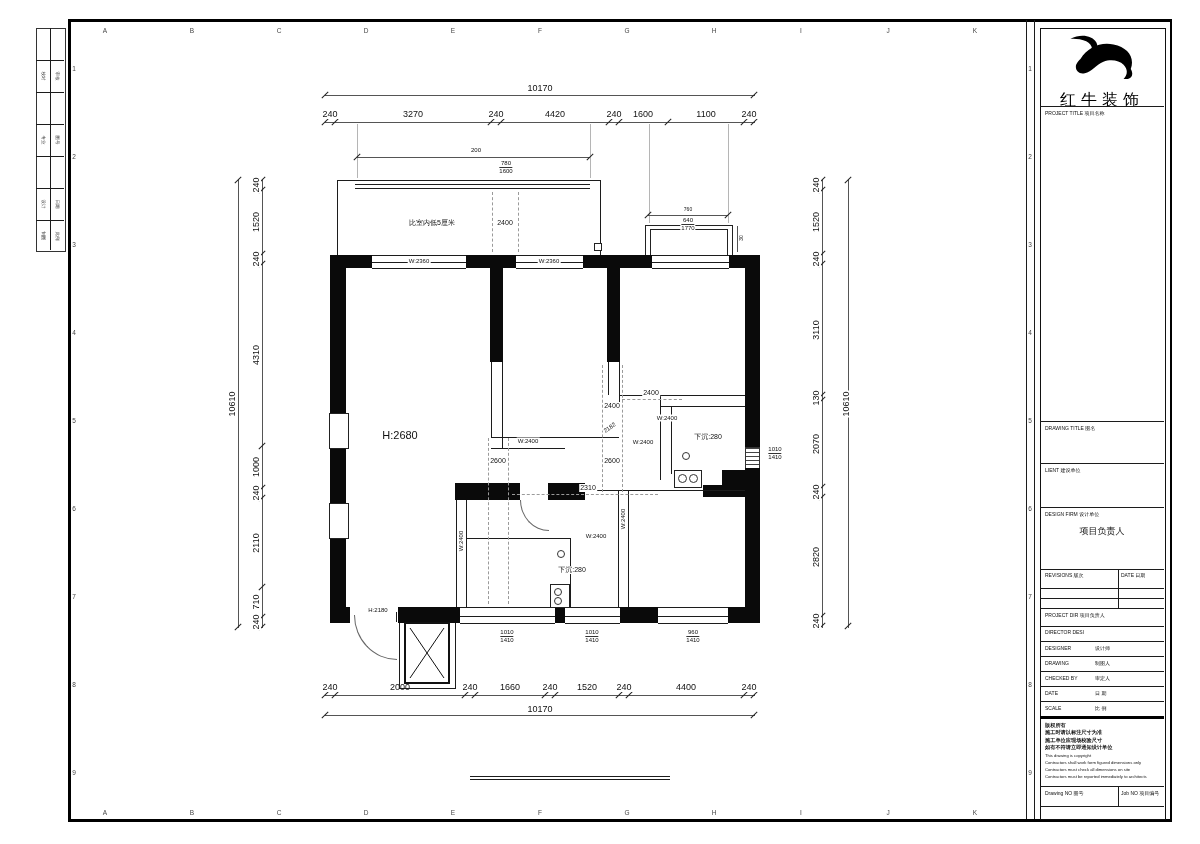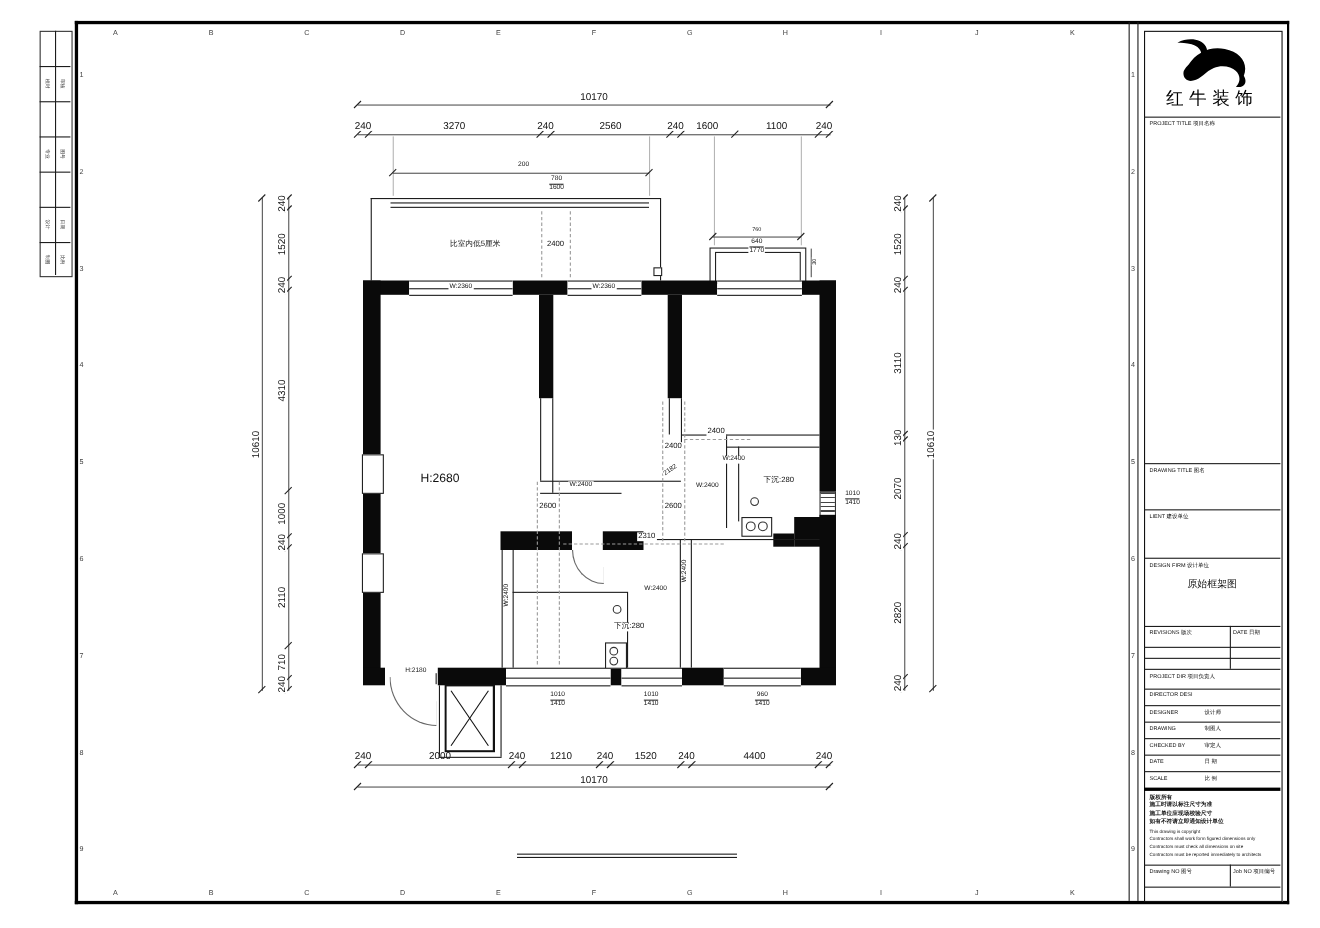--- a/index.html
+++ b/index.html
@@ -126,21 +126,21 @@
     <i class="tk" style="left:501px;top:122px"></i>
     <i class="tk" style="left:609px;top:122px"></i>
     <i class="tk" style="left:619px;top:122px"></i>
     <i class="tk" style="left:668px;top:122px"></i>
     <i class="tk" style="left:744px;top:122px"></i>
     <i class="tk" style="left:754px;top:122px"></i>
   <span class="d" style="left:540px;top:88px">10170</span>
   <span class="d" style="left:330px;top:114px">240</span>
   <span class="d" style="left:413px;top:114px">3270</span>
   <span class="d" style="left:496px;top:114px">240</span>
-  <span class="d" style="left:555px;top:114px">2560</span>
+  <span class="d" style="left:555px;top:114px">4420</span>
   <span class="d" style="left:614px;top:114px">240</span>
   <span class="d" style="left:643px;top:114px">1600</span>
   <span class="d" style="left:706px;top:114px">1100</span>
   <span class="d" style="left:749px;top:114px">240</span>
 
   <div class="hl dl" style="left:325px;top:695px;width:430px"></div>
   <div class="hl dl" style="left:325px;top:715px;width:430px"></div>
   <i class="tk" style="left:325px;top:715px"></i>
     <i class="tk" style="left:754px;top:715px"></i>
   <i class="tk" style="left:325px;top:695px"></i>
@@ -149,21 +149,21 @@
     <i class="tk" style="left:475px;top:695px"></i>
     <i class="tk" style="left:545px;top:695px"></i>
     <i class="tk" style="left:555px;top:695px"></i>
     <i class="tk" style="left:619px;top:695px"></i>
     <i class="tk" style="left:629px;top:695px"></i>
     <i class="tk" style="left:744px;top:695px"></i>
     <i class="tk" style="left:754px;top:695px"></i>
   <span class="d" style="left:330px;top:687px">240</span>
   <span class="d" style="left:400px;top:687px">2000</span>
   <span class="d" style="left:470px;top:687px">240</span>
-  <span class="d" style="left:510px;top:687px">1210</span>
+  <span class="d" style="left:510px;top:687px">1660</span>
   <span class="d" style="left:550px;top:687px">240</span>
   <span class="d" style="left:587px;top:687px">1520</span>
   <span class="d" style="left:624px;top:687px">240</span>
   <span class="d" style="left:686px;top:687px">4400</span>
   <span class="d" style="left:749px;top:687px">240</span>
   <span class="d" style="left:540px;top:709px">10170</span>
 
   <div class="vl dl" style="left:262px;top:180px;height:448px"></div>
   <div class="vl dl" style="left:238px;top:180px;height:448px"></div>
   <i class="tk" style="left:238px;top:180px"></i>
@@ -378,30 +378,30 @@
   <div class="circ" style="left:557px;top:550px;width:6px;height:6px"></div>
 
   <div class="hl" style="left:470px;top:776px;width:200px"></div>
   <div class="hl" style="left:470px;top:779px;width:200px"></div>
 
   <div class="tbox" style="left:1040px;top:28px;width:124px;height:790px"></div>
   <svg class="a" style="left:1058px;top:33px" width="88" height="46" viewBox="0 0 120 64">
     <path d="M16,8 C30,1 46,3 52,13 C56,20 52,29 44,31 C49,23 46,13 34,10 C27,8 21,8 16,8 Z" fill="#000"></path>
     <path d="M30,36 C40,20 58,12 76,16 C96,20 106,34 100,50 C106,60 98,66 90,64 C96,58 96,50 90,44 C84,38 72,36 62,40 C52,44 46,54 36,56 C28,58 22,52 24,44 C26,40 28,38 30,36 Z" fill="#000"></path>
   </svg>
-  <div class="company" style="left:1102px;top:90px">红牛装饰</div>
+  <div class="company" style="left:1102px;top:100px">红牛装饰</div>
   <div class="hl" style="left:1040px;top:106px;width:124px"></div>
   <span class="tb" style="left:1045px;top:110px">PROJECT TITLE  项目名称</span>
   <div class="hl" style="left:1040px;top:421px;width:124px"></div>
   <span class="tb" style="left:1045px;top:425px">DRAWING TITLE  图名</span>
   <div class="hl" style="left:1040px;top:463px;width:124px"></div>
   <span class="tb" style="left:1045px;top:467px">LIENT  建设单位</span>
   <div class="hl" style="left:1040px;top:507px;width:124px"></div>
   <span class="tb" style="left:1045px;top:511px">DESIGN FIRM  设计单位</span>
-  <div class="firm" style="left:1102px;top:531px">原始框架图</div>
+  <div class="firm" style="left:1102px;top:531px">项目负责人</div>
   <div class="hl" style="left:1040px;top:569px;width:124px"></div>
   <span class="tb" style="left:1045px;top:572px">REVISIONS  版次</span>
   <span class="tb" style="left:1121px;top:572px">DATE  日期</span>
   <div class="vl" style="left:1118px;top:569px;height:39px"></div>
   <div class="hl" style="left:1040px;top:588px;width:124px"></div>
   <div class="hl" style="left:1040px;top:598px;width:124px"></div>
   <div class="hl" style="left:1040px;top:608px;width:124px"></div>
   <span class="tb" style="left:1045px;top:612px">PROJECT DIR  项目负责人</span>
   <div class="hl" style="left:1040px;top:626px;width:124px"></div>
   <span class="tb" style="left:1045px;top:629px">DIRECTOR DESI</span>

